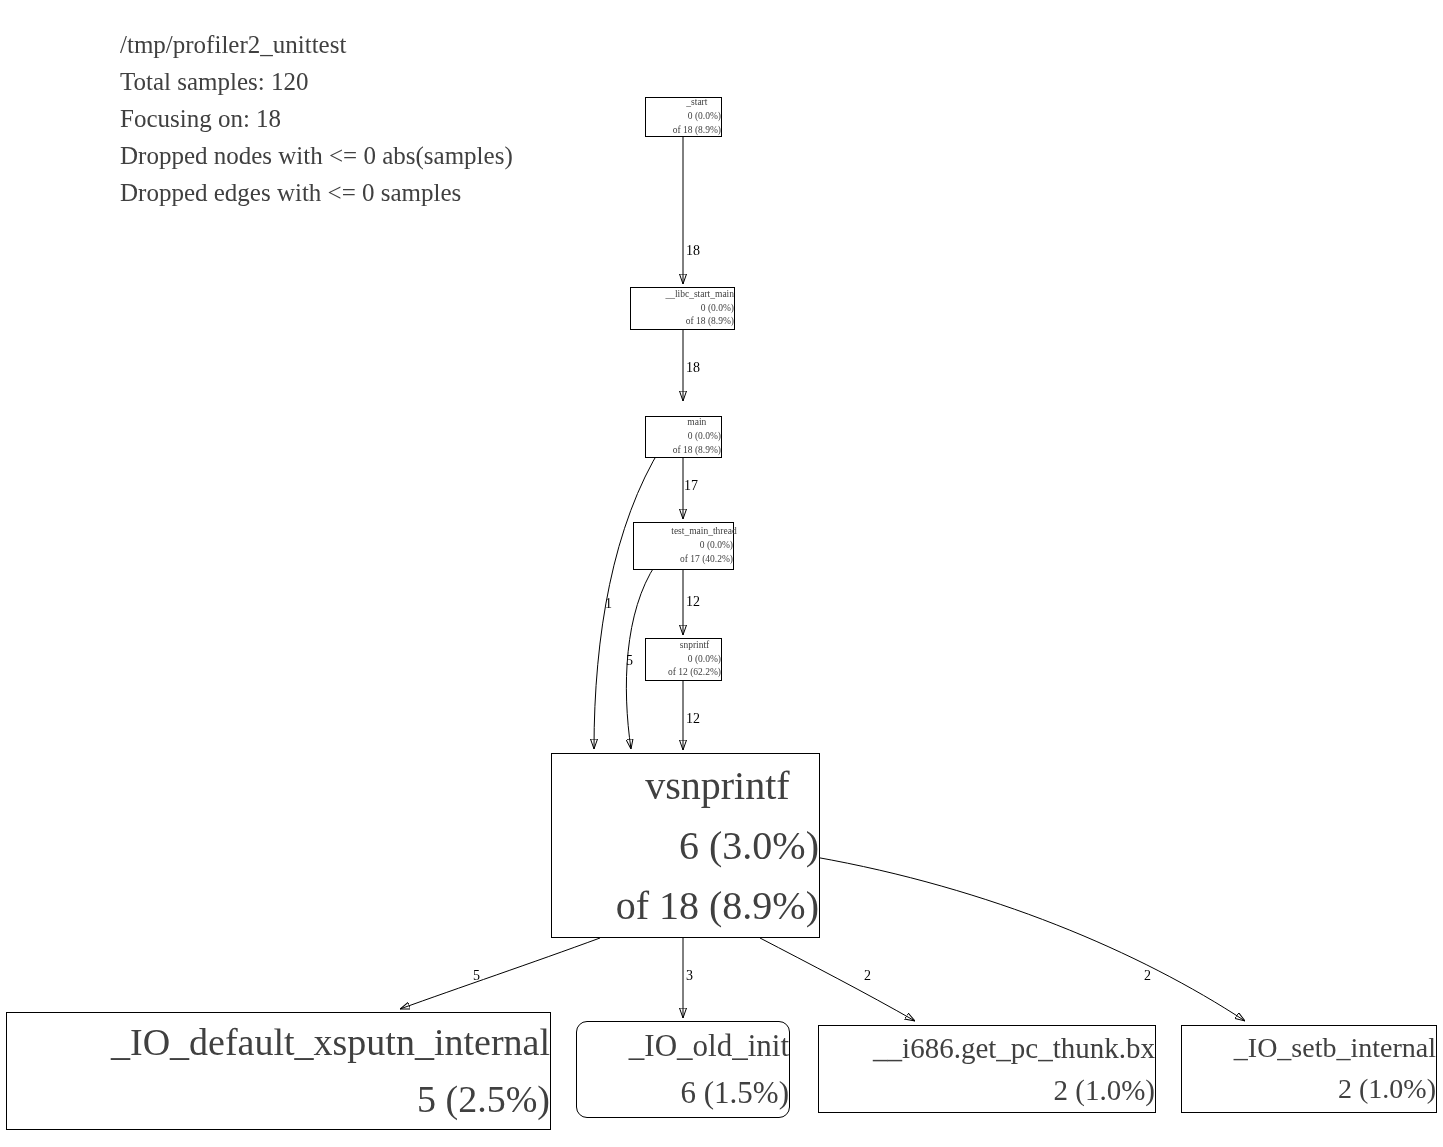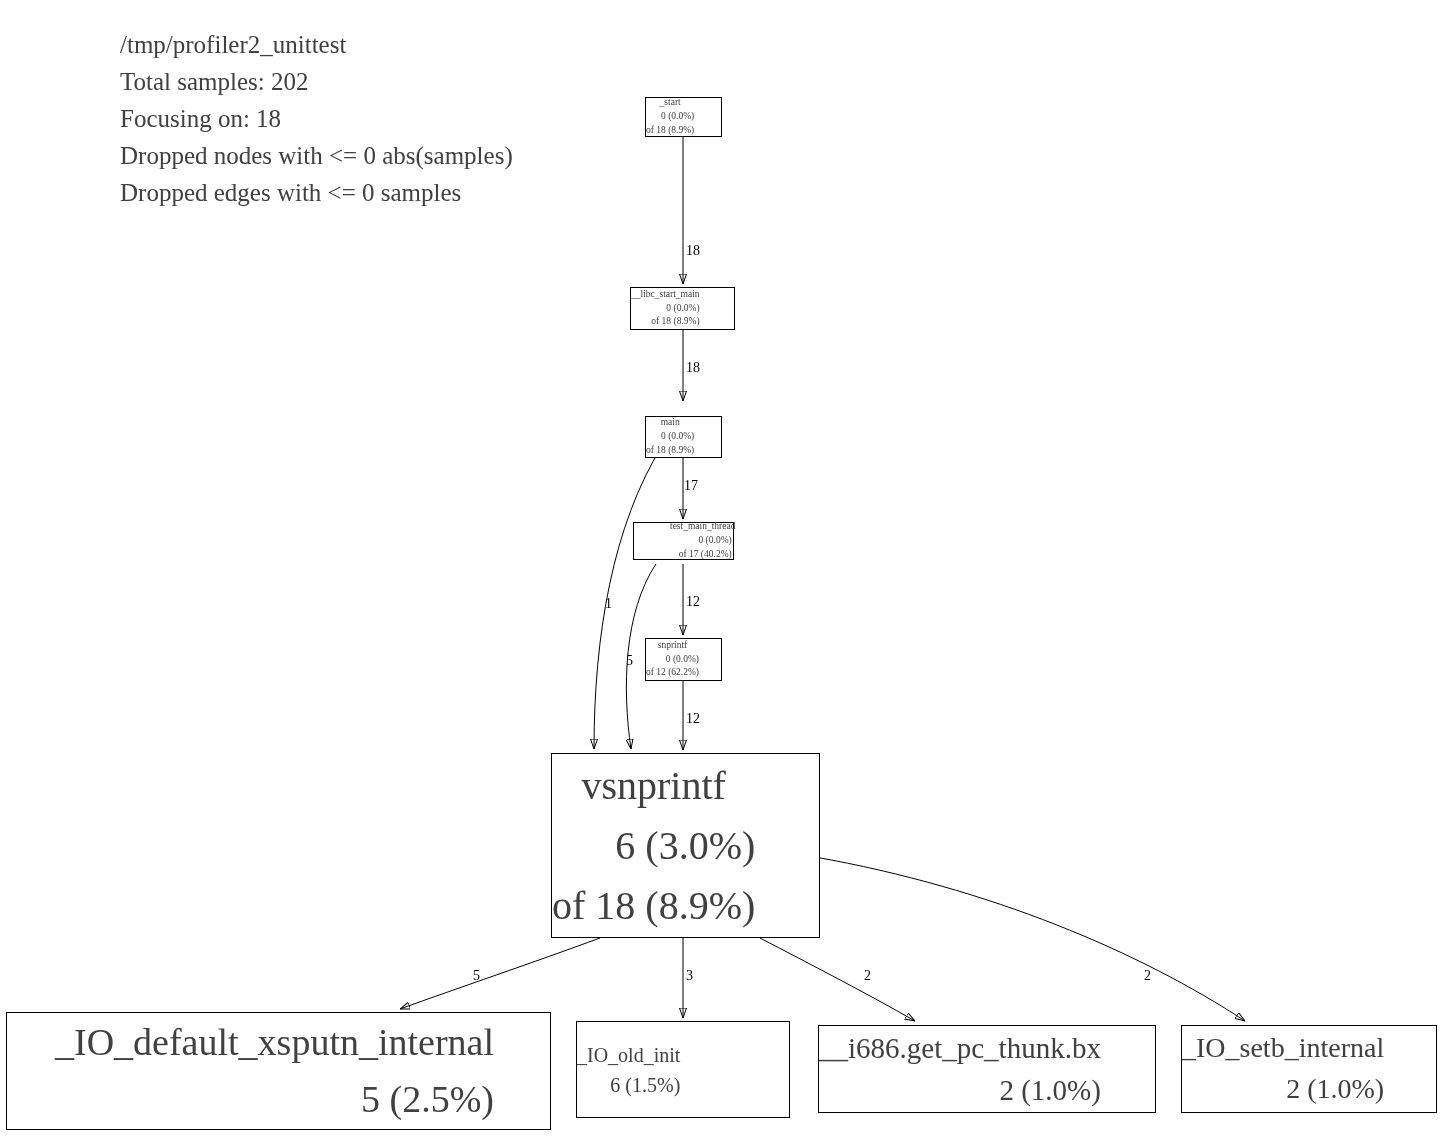--- a/index.html
+++ b/index.html
@@ -30,37 +30,37 @@
     font-family: "Liberation Serif", serif;
     font-size: 14px;
     fill: #000;
   }
   .node {
     position: absolute;
     border: 1px solid #000;
     background: #fff;
     display: flex;
     align-items: center;
-    justify-content: flex-start;
+    justify-content: flex-end;
     line-height: 1.45;
     box-sizing: border-box;
     white-space: nowrap;
   }
   .nlabel { width: max-content; max-width: 98%; }
   .l1 { text-align: center; }
   .l2, .l3 { text-align: right; }
 </style>
 </head>
 <body>
 
 <div class="canvas">
 
   <div class="header">
     <div>/tmp/profiler2_unittest</div>
-    <div>Total samples: 202</div>
+    <div>Total samples: 120</div>
     <div>Focusing on: 18</div>
     <div>Dropped nodes with &lt;= 0 abs(samples)</div>
     <div>Dropped edges with &lt;= 0 samples</div>
   </div>
 
   <svg class="edges" width="1443" height="1147" viewBox="0 0 1443 1147">
     <defs>
       <marker id="arrow" viewBox="0 0 10 8" refX="10" refY="4" markerWidth="10" markerHeight="8" orient="auto">
         <path d="M0,0.5 L10,4 L0,7.5 z" fill="#000" stroke="none"></path>
       </marker>
@@ -108,21 +108,21 @@
   </div>
 
   <div class="node" style="left:645px; top:416px; width:77px; height:42px; font-size:9.5px;">
     <div class="nlabel">
       <div class="l1">main</div>
       <div class="l2">0 (0.0%)</div>
       <div class="l3">of 18 (8.9%)</div>
     </div>
   </div>
 
-  <div class="node" style="left:633px; top:522px; width:101px; height:38px; font-size:9.5px;padding-left:36px;">
+  <div class="node" style="left:633px; top:522px; width:101px; height:48px; font-size:9.5px;padding-left:36px;">
     <div class="nlabel">
       <div class="l1">test_main_thread</div>
       <div class="l2">0 (0.0%)</div>
       <div class="l3">of 17 (40.2%)</div>
     </div>
   </div>
 
   <div class="node" style="left:645px; top:638px; width:77px; height:43px; font-size:9.5px;">
     <div class="nlabel">
       <div class="l1">snprintf</div>
@@ -139,21 +139,21 @@
     </div>
   </div>
 
   <div class="node" style="left:6px; top:1012px; width:545px; height:118px; font-size:38px; line-height:1.5;padding-left:48px;">
     <div class="nlabel">
       <div class="l1">_IO_default_xsputn_internal</div>
       <div class="l2">5 (2.5%)</div>
     </div>
   </div>
 
-  <div class="node" style="left:576px; top:1021px; width:214px; height:97px; font-size:20px; line-height:1.5;">
+  <div class="node" style="left:576px; top:1021px; width:214px; height:97px; font-size:31px; line-height:1.5;border-radius:11px;">
     <div class="nlabel">
       <div class="l1">_IO_old_init</div>
       <div class="l2">6 (1.5%)</div>
     </div>
   </div>
 
   <div class="node" style="left:818px; top:1025px; width:338px; height:88px; font-size:29px; line-height:1.45;">
     <div class="nlabel">
       <div class="l1">__i686.get_pc_thunk.bx</div>
       <div class="l2">2 (1.0%)</div>

